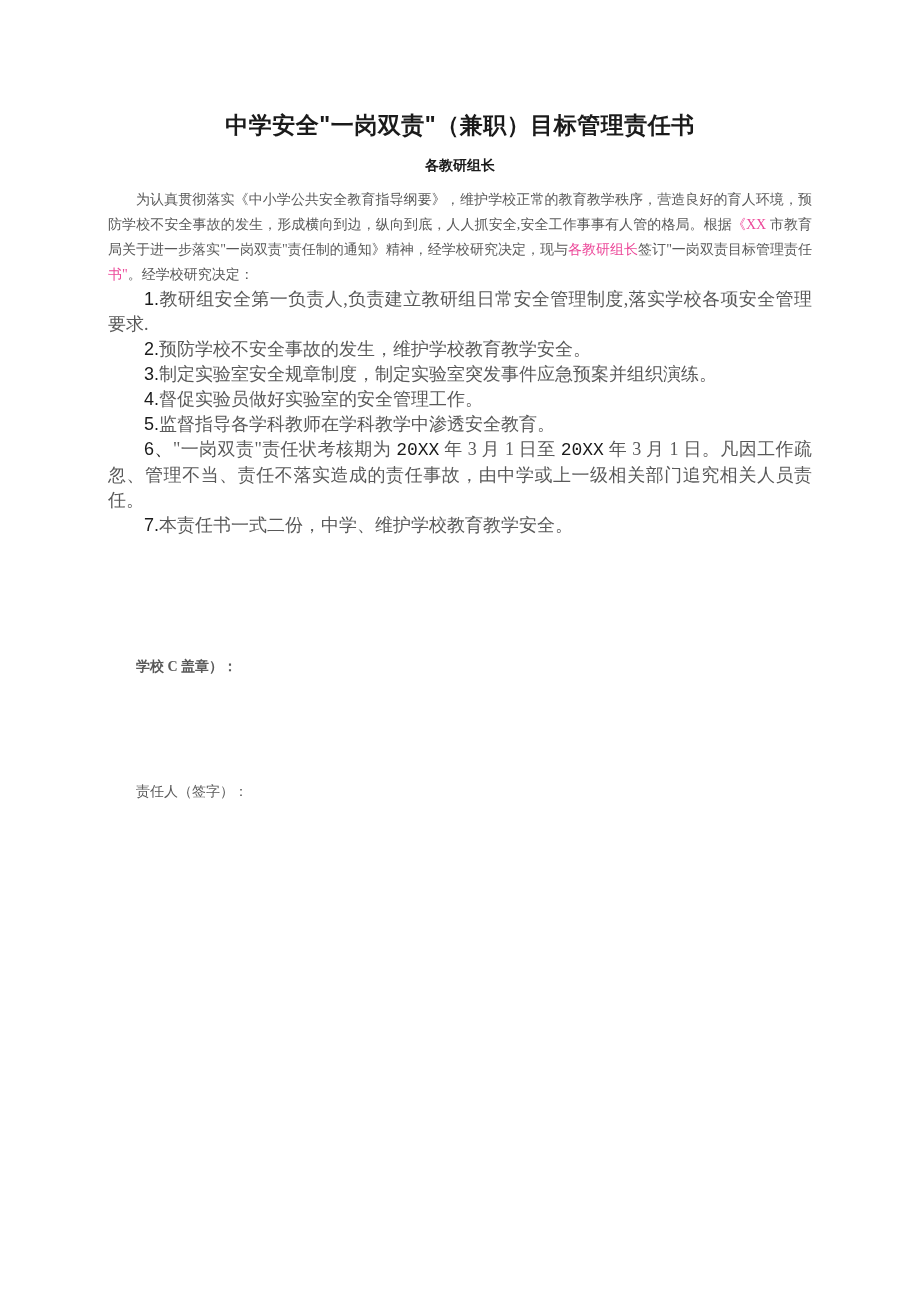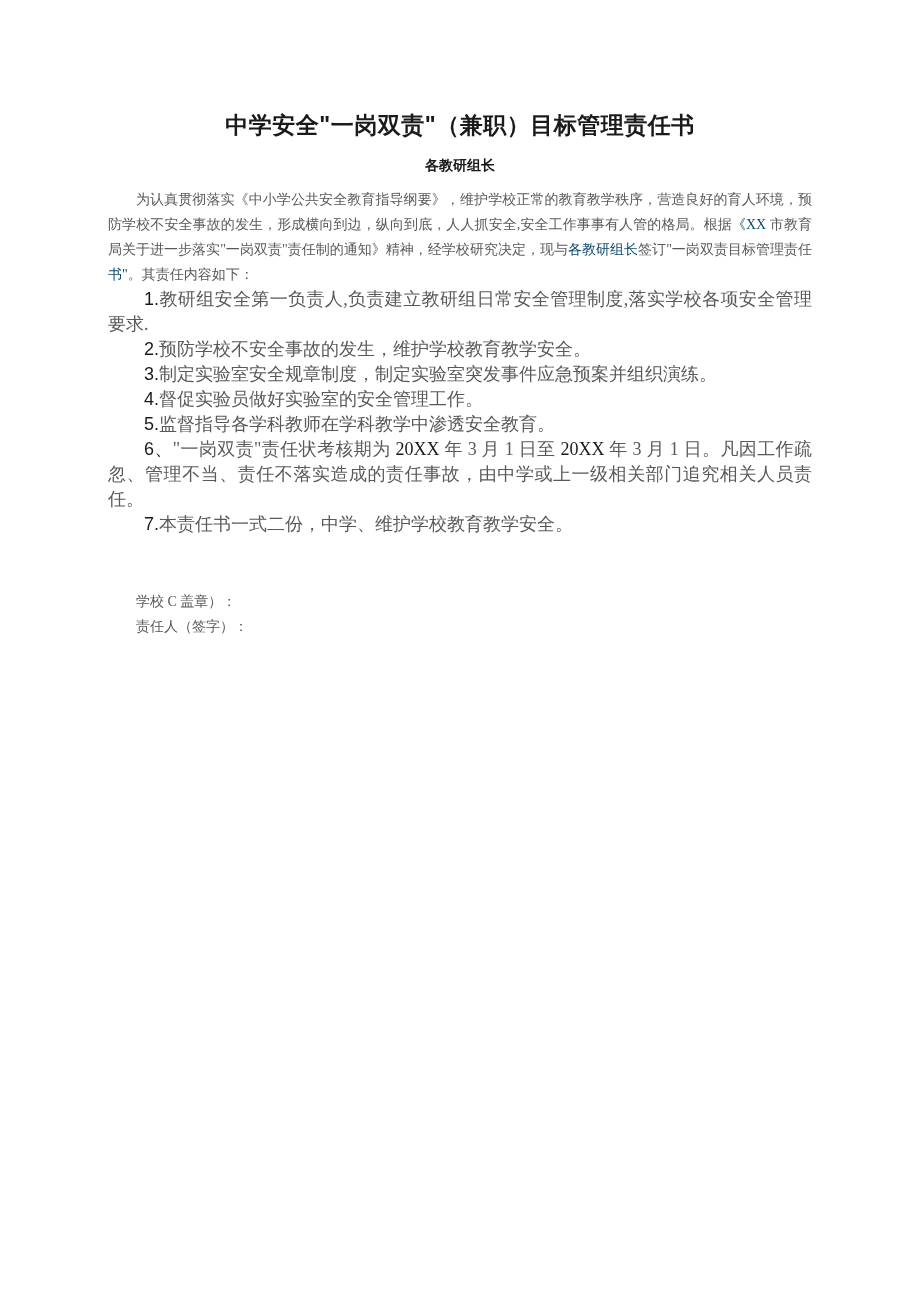--- a/index.html
+++ b/index.html
@@ -33,58 +33,61 @@
       margin-bottom: 12px;
     }
     .intro {
       font-size: 14px;
       line-height: 25px;
       text-indent: 2em;
       text-align: justify;
       color: #595959;
     }
     .intro .emph {
-      color: #0c4a6e;
+      color: #ec4899;
     }
     .item {
       font-size: 18px;
       line-height: 25px;
       text-indent: 2em;
       color: #595959;
       text-align: justify;
     }
     .item .num {
       color: #1a1a1a;
       font-family: "SimHei", "黑体", sans-serif;
     }
     .item .dark {
       color: #1a1a1a;
+      font-family: Liberation Mono, monospace;
     }
     .sig {
       font-size: 14px;
       line-height: 25px;
       text-indent: 2em;
       color: #595959;
-      margin-top: 52px;
+      margin-top: 116px;
+      font-weight: bold;
     }
     .sig2 {
       font-size: 14px;
       line-height: 25px;
       text-indent: 2em;
       color: #595959;
+      margin-top: 100px;
     }
   </style>
 </head>
 <body>
 
 <div class="title">中学安全"一岗双责"（兼职）目标管理责任书</div>
 <div class="subtitle">各教研组长</div>
 
 <p class="intro">
-  <span>为认真贯彻落实《中小学公共安全教育指导纲要》，维护学校正常的教育教学秩序，营造良好的育人环境，预防学校不安全事故的发生，形成横向到边，纵向到底，人人抓安全,安全工作事事有人管的格局。根据</span><span class="emph">《XX</span><span> 市教育局关于进一步落实"一岗双责"责任制的通知》精神，经学校研究决定，现与</span><span class="emph">各教研组长</span><span>签订"一岗双责目标管理责任</span><span class="emph">书"</span><span>。其责任内容如下：</span>
+  <span>为认真贯彻落实《中小学公共安全教育指导纲要》，维护学校正常的教育教学秩序，营造良好的育人环境，预防学校不安全事故的发生，形成横向到边，纵向到底，人人抓安全,安全工作事事有人管的格局。根据</span><span class="emph">《XX</span><span> 市教育局关于进一步落实"一岗双责"责任制的通知》精神，经学校研究决定，现与</span><span class="emph">各教研组长</span><span>签订"一岗双责目标管理责任</span><span class="emph">书"</span><span>。经学校研究决定：</span>
 </p>
 
 <p class="item">
   <span class="num">1.</span><span>教研组安全第一负责人,负责建立教研组日常安全管理制度,落实学校各项安全管理要求.</span>
 </p>
 <p class="item">
   <span class="num">2.</span><span>预防学校不安全事故的发生，维护学校教育教学安全。</span>
 </p>
 <p class="item">
   <span class="num">3.</span><span>制定实验室安全规章制度，制定实验室突发事件应急预案并组织演练。</span>

